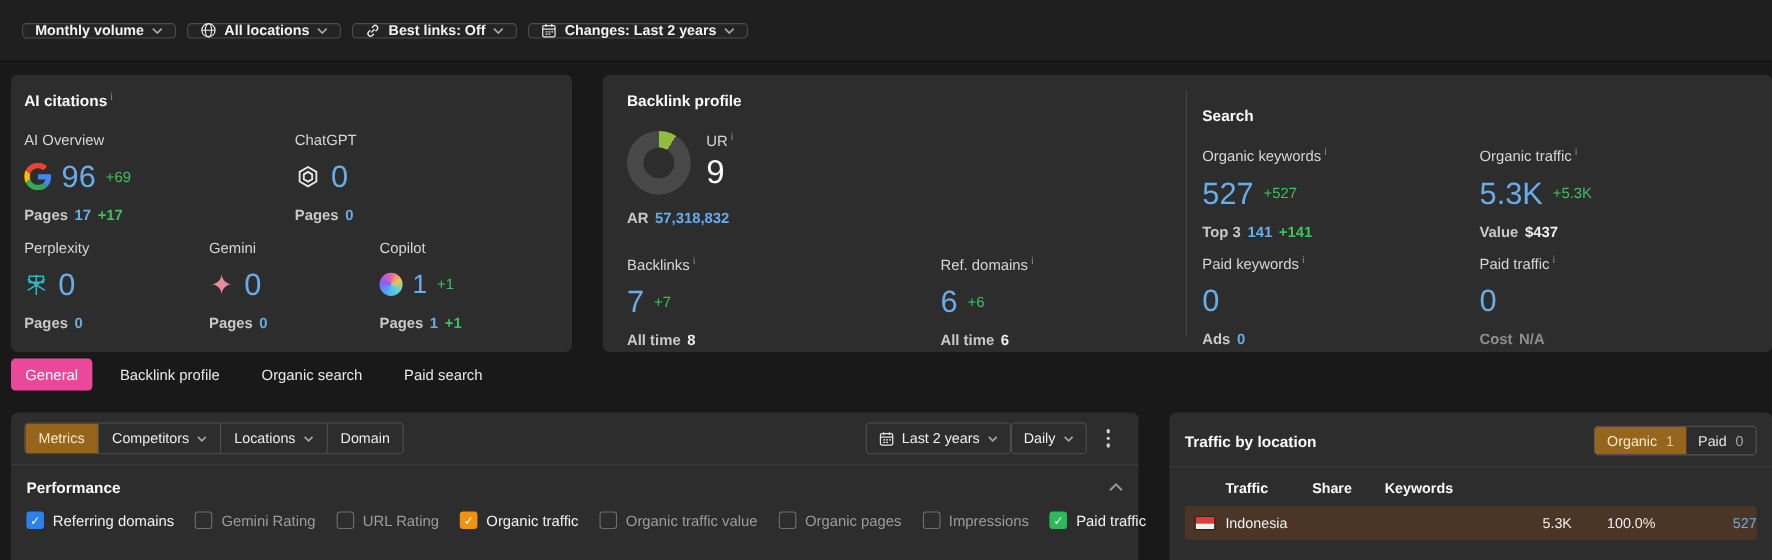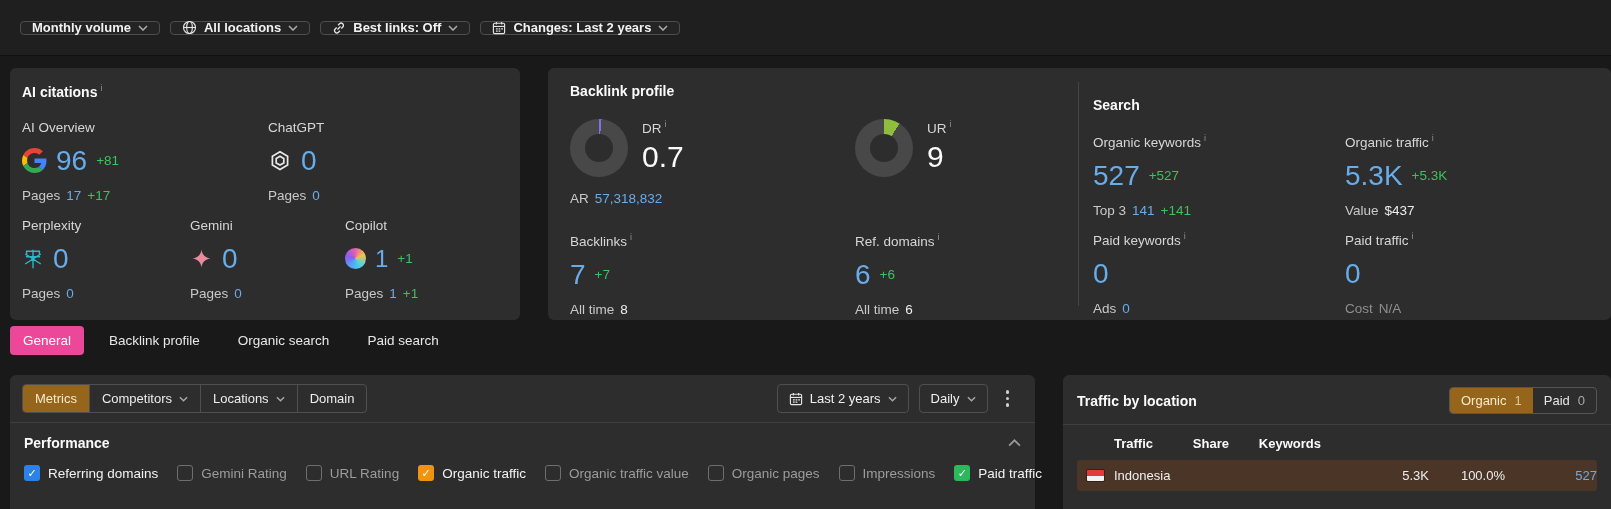--- a/index.html
+++ b/index.html
@@ -35,21 +35,21 @@
   .sup-info::after { content:"i"; }
   .stat-grid-2 { display:grid; grid-template-columns:246px 1fr; }
   .stat-grid-3 { display:grid; grid-template-columns:168px 155px 1fr; }
   .bl-grid { display:grid; grid-template-columns:285px 1fr; }
   .se-grid { display:grid; grid-template-columns:252px 1fr; }
   .stat-row1 { min-height:98px; }
   .stat-label { color:#d6d6d6; font-size:13.5px; margin-bottom:9px; }
   .stat-valline { display:flex; align-items:center; gap:9px; margin-bottom:10px; min-height:34px; }
   .big-num { font-size:28px; color:#69acea; line-height:1; }
   .delta { color:#3cc25e; font-size:13.5px; }
-  .stat-sub { color:#c9c9c9; font-size:13.5px; display:flex; gap:6px; }
+  .stat-sub { color:#c9c9c9; font-size:13.5px; display:flex; gap:6px;font-weight:bold; }
   .v-blue { color:#69acea; } .v-green { color:#3cc25e; } .v-white { color:#ededed; } .v-dim { color:#8f8f8f; }
   
   .gauge-block { display:flex; gap:14px; margin-bottom:8px; min-height:74px; }
   .gauge { width:58px; height:58px; border-radius:50%; position:relative; flex:0 0 auto; }
   .gauge::after { content:""; position:absolute; inset:15px; border-radius:50%; background:#2d2d2d; }
   .gauge-dr { background:conic-gradient(#7d74e2 0 1.4%, #484848 1.4% 100%); }
   .gauge-ur { background:conic-gradient(#8fbe3f 0 9%, #484848 9% 100%); }
   .gauge-txt .stat-label { margin-bottom:4px; }
   .gauge-val { font-size:30px; color:#fafafa; line-height:1.1; }
   .copilot-dot { width:21px; height:21px; border-radius:50%;
@@ -61,21 +61,21 @@
   
   .panel-chart { left:10px; top:375px; width:1025px; height:200px; padding:9px 12px; }
   .chart-toolbar { display:flex; align-items:center; }
   .segmented { display:flex; border:1px solid #4f4f4f; border-radius:4px; overflow:hidden; }
   .seg-item { display:flex; align-items:center; gap:7px; padding:6px 12px;
     color:#ececec; font-size:13px; border-left:1px solid #4f4f4f; cursor:pointer; background:transparent; }
   .seg-item:first-child { border-left:none; }
   .seg-item.active { background:#96651c; color:#f7e9cd; }
   .tool-spacer { flex:1; }
   .tool-btn { display:flex; align-items:center; gap:7px; height:29px; padding:0 11px;
-    background:transparent; border:1px solid #4f4f4f; border-radius:4px; color:#f0f0f0; font-size:13px; cursor:pointer; margin-left:10px; }
+    background:transparent; border:1px solid #4f4f4f; border-radius:4px; color:#f0f0f0; font-size:13px; cursor:pointer; margin-left:0; }
   .kebab { margin:0 14px 0 18px; display:flex; flex-direction:column; gap:3px; cursor:pointer; }
   .kebab i { width:3.5px; height:3.5px; border-radius:50%; background:#cfcfcf; }
   .perf-divider { border-top:1px solid #3e3e3e; margin:9px -12px 0; }
   .perf-header { display:flex; justify-content:space-between; align-items:center; padding:12px 2px 10px; }
   .perf-title { font-weight:700; font-size:14px; color:#fafafa; }
   .metric-row { display:flex; align-items:center; gap:19px; padding:4px 2px; white-space:nowrap; }
   .metric { display:flex; align-items:center; gap:8px; cursor:pointer; }
   .cbox { width:16px; height:16px; border-radius:3px; display:flex; align-items:center; justify-content:center;
     font-size:11px; color:#fff; }
   .cbox.off { border:1.5px solid #6e6e6e; background:transparent; }
@@ -168,21 +168,21 @@
       <div class="stat-valline">
         <span>
             <svg width="25" height="25" viewBox="0 0 48 48">
               <path fill="#EA4335" d="M24 9.5c3.54 0 6.71 1.22 9.21 3.6l6.85-6.85C35.9 2.38 30.47 0 24 0 14.62 0 6.51 5.38 2.56 13.22l7.98 6.19C12.43 13.72 17.74 9.5 24 9.5z"></path>
               <path fill="#4285F4" d="M46.98 24.55c0-1.57-.15-3.09-.38-4.55H24v9.02h12.94c-.58 2.96-2.26 5.48-4.78 7.18l7.73 6c4.51-4.18 7.09-10.36 7.09-17.65z"></path>
               <path fill="#FBBC05" d="M10.53 28.59c-.48-1.45-.76-2.99-.76-4.59s.27-3.14.76-4.59l-7.98-6.19C.92 16.46 0 20.12 0 24c0 3.88.92 7.54 2.56 10.78l7.97-6.19z"></path>
               <path fill="#34A853" d="M24 48c6.48 0 11.93-2.13 15.89-5.81l-7.73-6c-2.15 1.45-4.92 2.3-8.16 2.3-6.26 0-11.57-4.22-13.47-9.91l-7.98 6.19C6.51 42.62 14.62 48 24 48z"></path>
             </svg>
           </span>
         <span class="big-num">96</span>
-        <span class="delta">+81</span>
+        <span class="delta">+69</span>
       </div>
       <div class="stat-sub">
           <span>Pages</span>
           <span class="v-blue">17</span>
           <span class="v-green">+17</span>
         </div>
     </div>
     <div>
       <div class="stat-label">ChatGPT</div>
       <div class="stat-valline">
@@ -244,27 +244,20 @@
           <span class="v-green">+1</span>
         </div>
     </div>
   </div>
 </div>
 
 <div class="panel panel-bs">
   <div class="half-backlink">
     <div class="panel-title">Backlink profile</div>
     <div class="bl-grid stat-row1">
-      <div class="gauge-block">
-        <div class="gauge gauge-dr"></div>
-        <div class="gauge-txt">
-          <div class="stat-label"><span>DR</span><sup class="sup-info"></sup></div>
-          <div class="gauge-val">0.7</div>
-        </div>
-      </div>
       <div class="gauge-block">
         <div class="gauge gauge-ur"></div>
         <div class="gauge-txt">
           <div class="stat-label"><span>UR</span><sup class="sup-info"></sup></div>
           <div class="gauge-val">9</div>
         </div>
       </div>
     </div>
     <div style="margin-top:-26px; margin-bottom:26px;" class="stat-sub">
         <span>AR</span>

